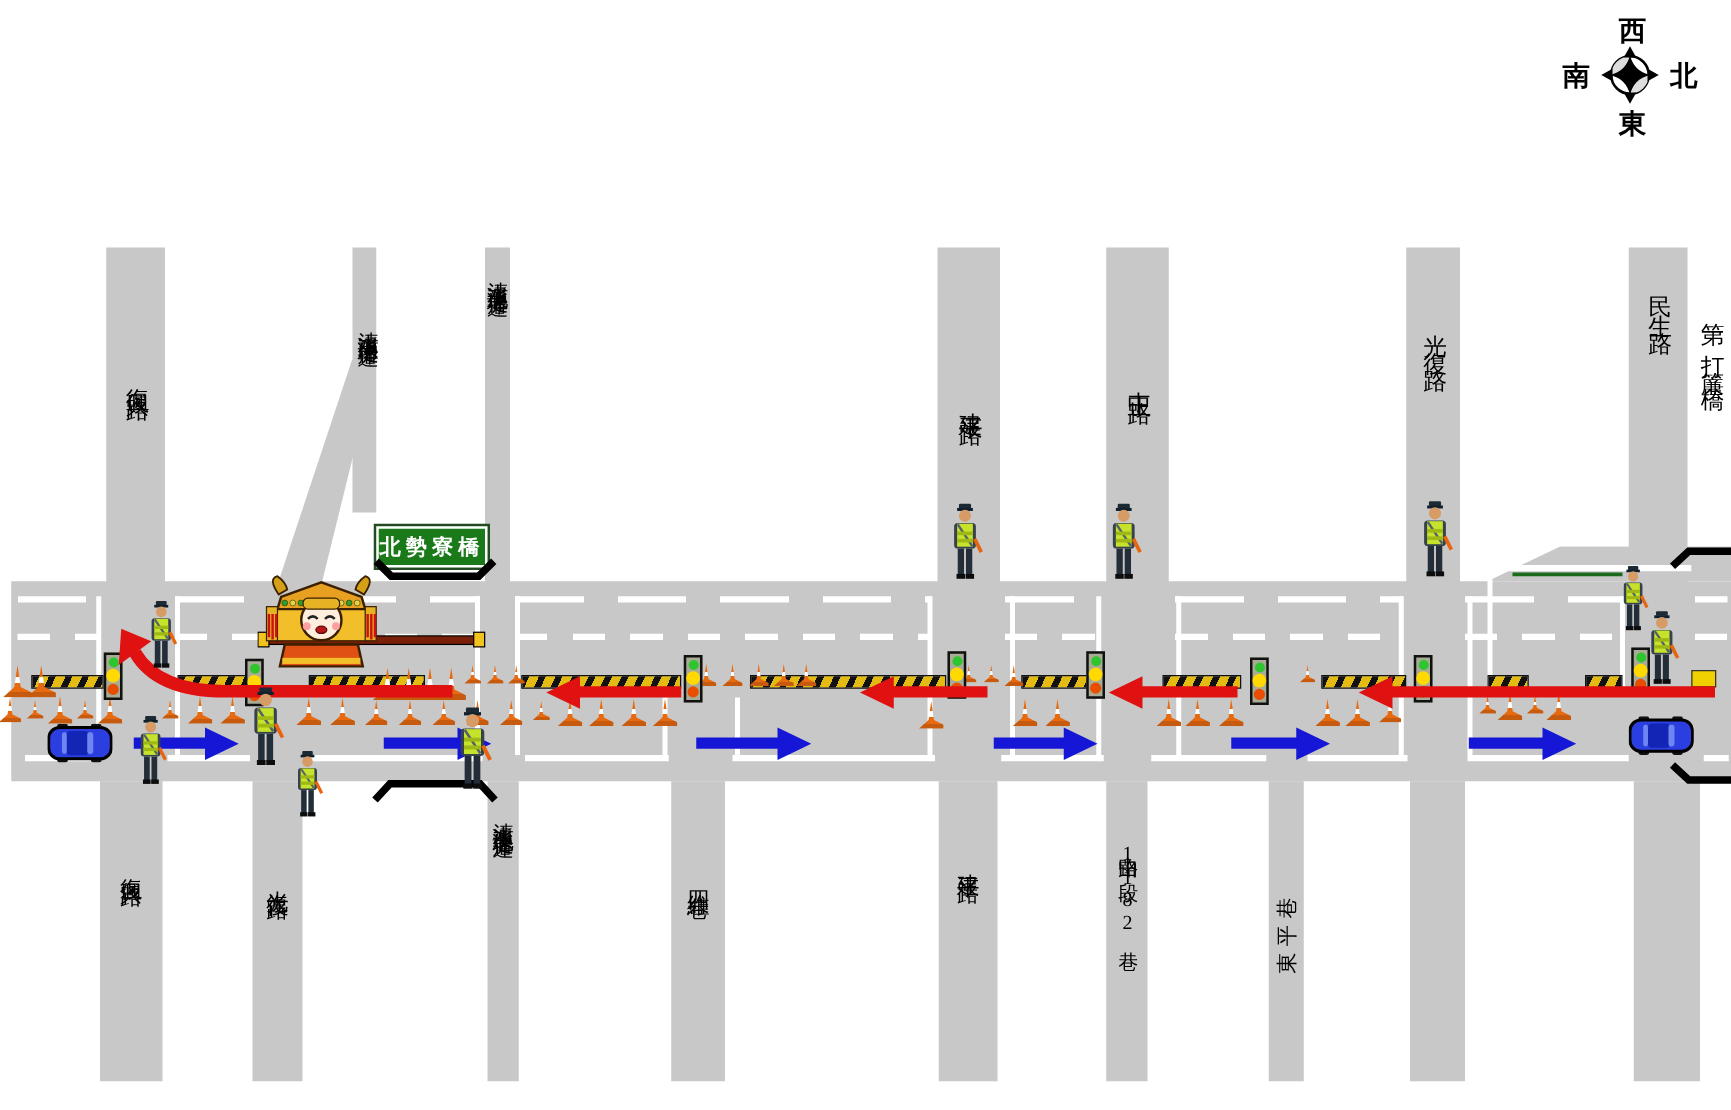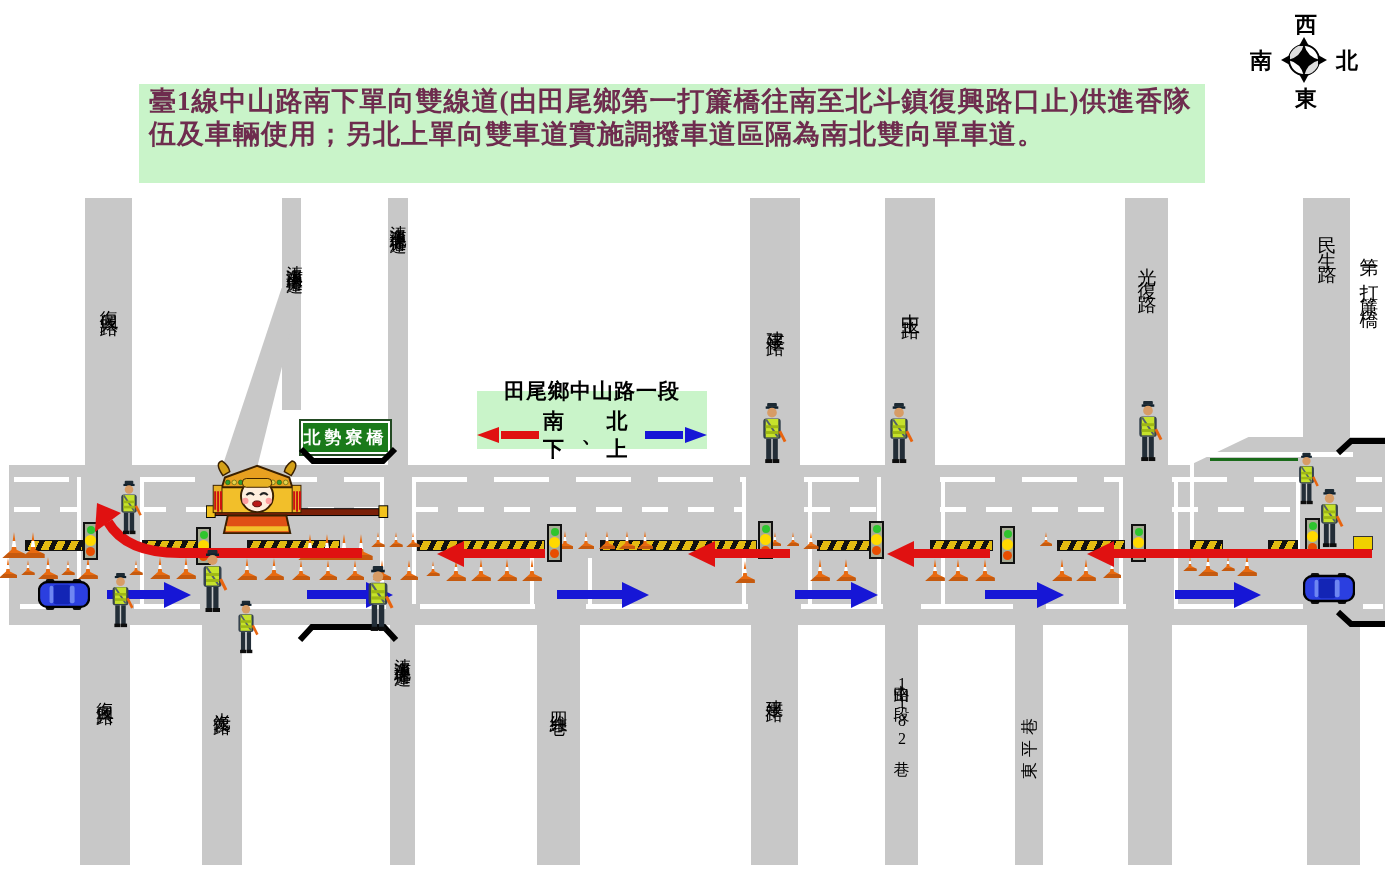--- a/index.html
+++ b/index.html
@@ -70,21 +70,20 @@
     <polygon points="56,33 51,42 61,42" fill="#000"></polygon>
     <polygon points="79,56 70,51 70,61" fill="#000"></polygon>
     <polygon points="56,79 51,70 61,70" fill="#000"></polygon>
     <polygon points="33,56 42,51 42,61" fill="#000"></polygon>
     <text x="47" y="28" font-size="22" font-weight="bold" fill="#000">西</text>
     <text x="88" y="64" font-size="22" font-weight="bold" fill="#000">北</text>
     <text x="2" y="64" font-size="22" font-weight="bold" fill="#000">南</text>
     <text x="47" y="102" font-size="22" font-weight="bold" fill="#000">東</text>
   </svg>
 
-  <div class="note">臺1線中山路南下單向雙線道(由田尾鄉第一打簾橋往南至北斗鎮復興路口止)供進香隊伍及車輛使用；另北上單向雙車道實施調撥車道區隔為南北雙向單車道。</div>
 
   <div id="map">
       <div class="roadv" style="position: absolute; left: 85px; top: 198px; width: 47px; height: 269px; background: var(--road);"></div>
       <div class="vlab" style="position: absolute; left: 96px; top: 295px; font-size: 19px; letter-spacing: 4px;">復興路</div>
       <div class="roadv" style="position: absolute; left: 282px; top: 198px; width: 19px; height: 212px; background: var(--road);"></div>
       <div class="vlab" style="position: absolute; left: 283px; top: 252px; font-size: 17px; letter-spacing: 2px;">清水溪南堤岸道</div>
       <div class="roadv" style="position: absolute; left: 388px; top: 198px; width: 20px; height: 269px; background: var(--road);"></div>
       <div class="vlab" style="position: absolute; left: 386.5px; top: 212px; font-size: 17px; letter-spacing: 2px;">清水溪北堤岸道</div>
       <div class="roadv" style="position: absolute; left: 750px; top: 198px; width: 50px; height: 269px; background: var(--road);"></div>
       <div class="vlab" style="position: absolute; left: 762.5px; top: 315px; font-size: 19px; letter-spacing: 4px;">建平路</div>
@@ -510,25 +509,13 @@
     <path d="M301 449 L313 461 L383 461 L395 449" fill="none" stroke="#000" stroke-width="6"></path>
     <path d="M300 640 L312 627 L384 627 L396 640" fill="none" stroke="#000" stroke-width="6"></path>
     <path d="M1338 453 L1351 441 L1385 441" fill="none" stroke="#000" stroke-width="6"></path>
     <path d="M1338 612 L1351 624 L1385 624" fill="none" stroke="#000" stroke-width="6"></path>
     <path d="M362 553 L180 553 Q126 553 108 522" fill="none" stroke="#e01111" stroke-width="10"></path>
     <polygon points="97,503 121,513 95,532" fill="#e01111"></polygon>
   </svg>
 
   <div class="bsign">北勢寮橋</div>
 
-  <div class="legend">
-    <div class="l1">田尾鄉中山路一段</div>
-    <div class="l2">
-      <span class="lg-ah" style="border-right:22px solid var(--red);"></span>
-        <span class="lg-shaft" style="background:var(--red);margin-left:-2px;"></span>
-      <span>南下</span>
-        <span>、</span>
-        <span>北上</span>
-      <span class="lg-shaft" style="background:var(--blue);margin-right:-2px;"></span>
-        <span class="lg-ah" style="border-left:22px solid var(--blue);"></span>
-    </div>
-  </div>
 </div>
 
 </body></html>

